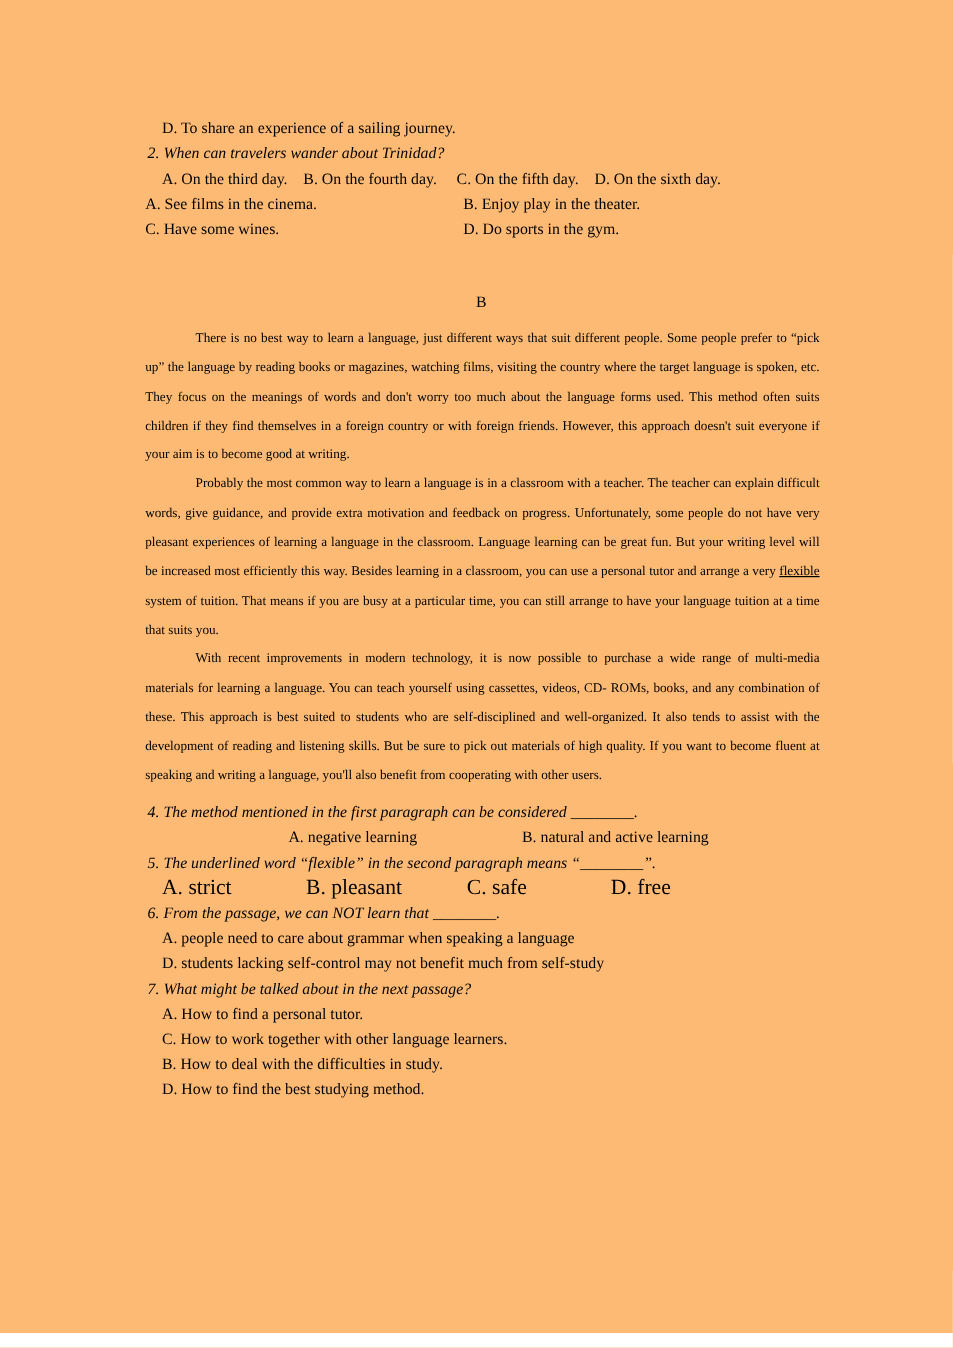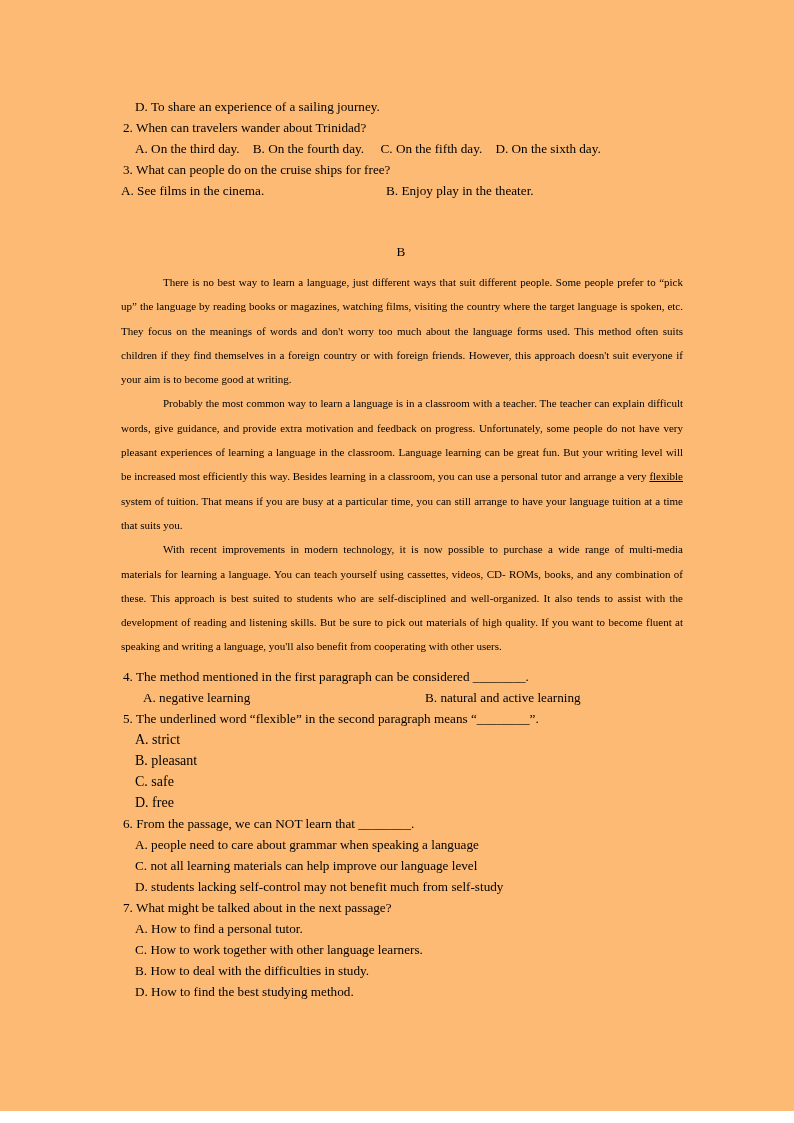--- a/index.html
+++ b/index.html
@@ -26,20 +26,21 @@
   }
 
   
   .qline {
     font-size: 13.2px;
     line-height: 21px;
     white-space: nowrap;
   }
   .qline.num {
     margin-left: 2px;
+    font-style: italic;
   }
   .opt-indent {
     margin-left: 14px;
   }
 
   
   .opt-row {
     display: flex;
     font-size: 13.2px;
     line-height: 21px;
@@ -52,29 +53,28 @@
 
   
   .opt-inline {
     font-size: 13.2px;
     line-height: 21px;
     margin-left: 14px;
     white-space: pre;
   }
 
   
-  .opt-row4 .col-a { margin-left: 22px; width: 282px; }
+  .opt-row4 .col-a { margin-left: 32px; width: 282px; text-align: center; }
 
   
   .opt-row5 {
     display: flex;
-    font-size: 14px;
+    font-size: 18px;
     line-height: 21px;
     margin-left: 14px;
-    flex-direction: column;
   }
   .opt-row5 .c1 { width: 120px; }
   .opt-row5 .c2 { width: 134px; }
   .opt-row5 .c3 { width: 120px; }
   .opt-row5 .c4 { }
 
   
   .section-label {
     text-align: center;
     font-size: 13.2px;
@@ -106,24 +106,27 @@
 <body>
 
 <div class="page">
   <div class="content">
 
     <div class="qline opt-indent">D. To share an experience of a sailing journey.</div>
 
     <div class="qline num">2. When can travelers wander about Trinidad?</div>
     <div class="opt-inline">A. On the third day.    B. On the fourth day.     C. On the fifth day.    D. On the sixth day.</div>
 
-    <div class="qline num">3. What can people do on the cruise ships for free?</div>
     <div class="opt-row">
       <span class="col col-a">A. See films in the cinema.</span>
       <span class="col col-b">B. Enjoy play in the theater.</span>
+    </div>
+    <div class="opt-row">
+      <span class="col col-a">C. Have some wines.</span>
+      <span class="col col-b">D. Do sports in the gym.</span>
     </div>
 
     <div class="section-label">B</div>
 
     <p class="para">There is no best way to learn a language, just different ways that suit different people. Some people prefer to “pick up” the language by reading books or magazines, watching films, visiting the country where the target language is spoken, etc. They focus on the meanings of words and don't worry too much about the language forms used. This method often suits children if they find themselves in a foreign country or with foreign friends. However, this approach doesn't suit everyone if your aim is to become good at writing.</p>
 
     <p class="para"><span>Probably the most common way to learn a language is in a classroom with a teacher. The teacher can explain difficult words, give guidance, and provide extra motivation and feedback on progress. Unfortunately, some people do not have very pleasant experiences of learning a language in the classroom. Language learning can be great fun. But your writing level will be increased most efficiently this way. Besides learning in a classroom, you can use a personal tutor and arrange a very </span><u>flexible </u><span>system of tuition. That means if you are busy at a particular time, you can still arrange to have your language tuition at a time that suits you.</span></p>
 
     <p class="para">With recent improvements in modern technology, it is now possible to purchase a wide range of multi-media materials for learning a language. You can teach yourself using cassettes, videos, CD- ROMs, books, and any combination of these. This approach is best suited to students who are self-disciplined and well-organized. It also tends to assist with the development of reading and listening skills. But be sure to pick out materials of high quality. If you want to become fluent at speaking and writing a language, you'll also benefit from cooperating with other users.</p>
 
@@ -138,21 +141,20 @@
     <div class="qline num">5. The underlined word “flexible” in the second paragraph means “________”.</div>
     <div class="opt-row5">
       <span class="c1">A. strict</span>
       <span class="c2">B. pleasant</span>
       <span class="c3">C. safe</span>
       <span class="c4">D. free</span>
     </div>
 
     <div class="qline num">6. From the passage, we can NOT learn that ________.</div>
     <div class="qline opt-indent">A. people need to care about grammar when speaking a language</div>
-    <div class="qline opt-indent">C. not all learning materials can help improve our language level</div>
     <div class="qline opt-indent">D. students lacking self-control may not benefit much from self-study</div>
 
     <div class="qline num">7. What might be talked about in the next passage?</div>
     <div class="qline opt-indent">A. How to find a personal tutor.</div>
     <div class="qline opt-indent">C. How to work together with other language learners.</div>
     <div class="qline opt-indent">B. How to deal with the difficulties in study.</div>
     <div class="qline opt-indent">D. How to find the best studying method.</div>
 
   </div>
 </div>

